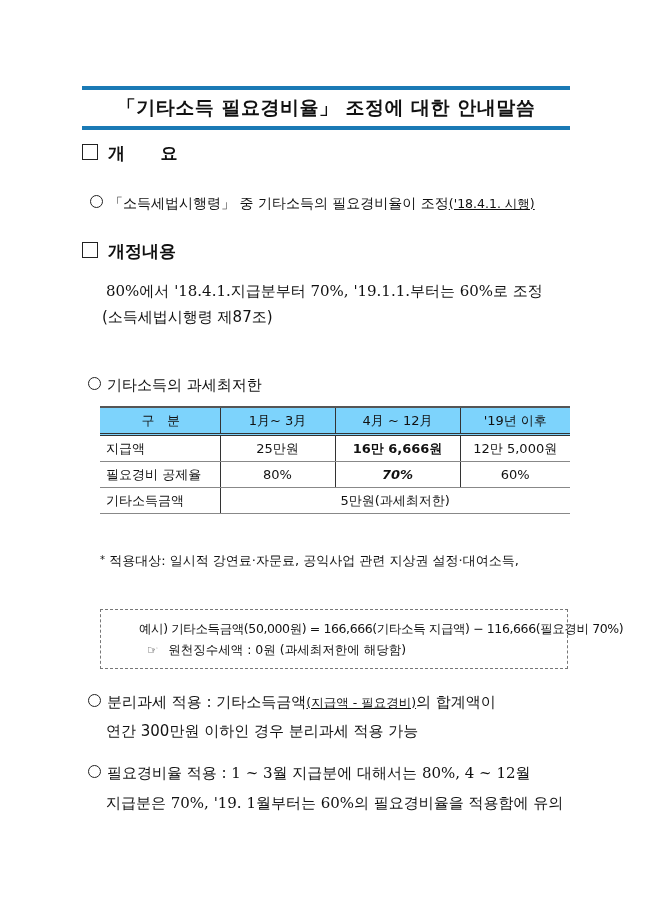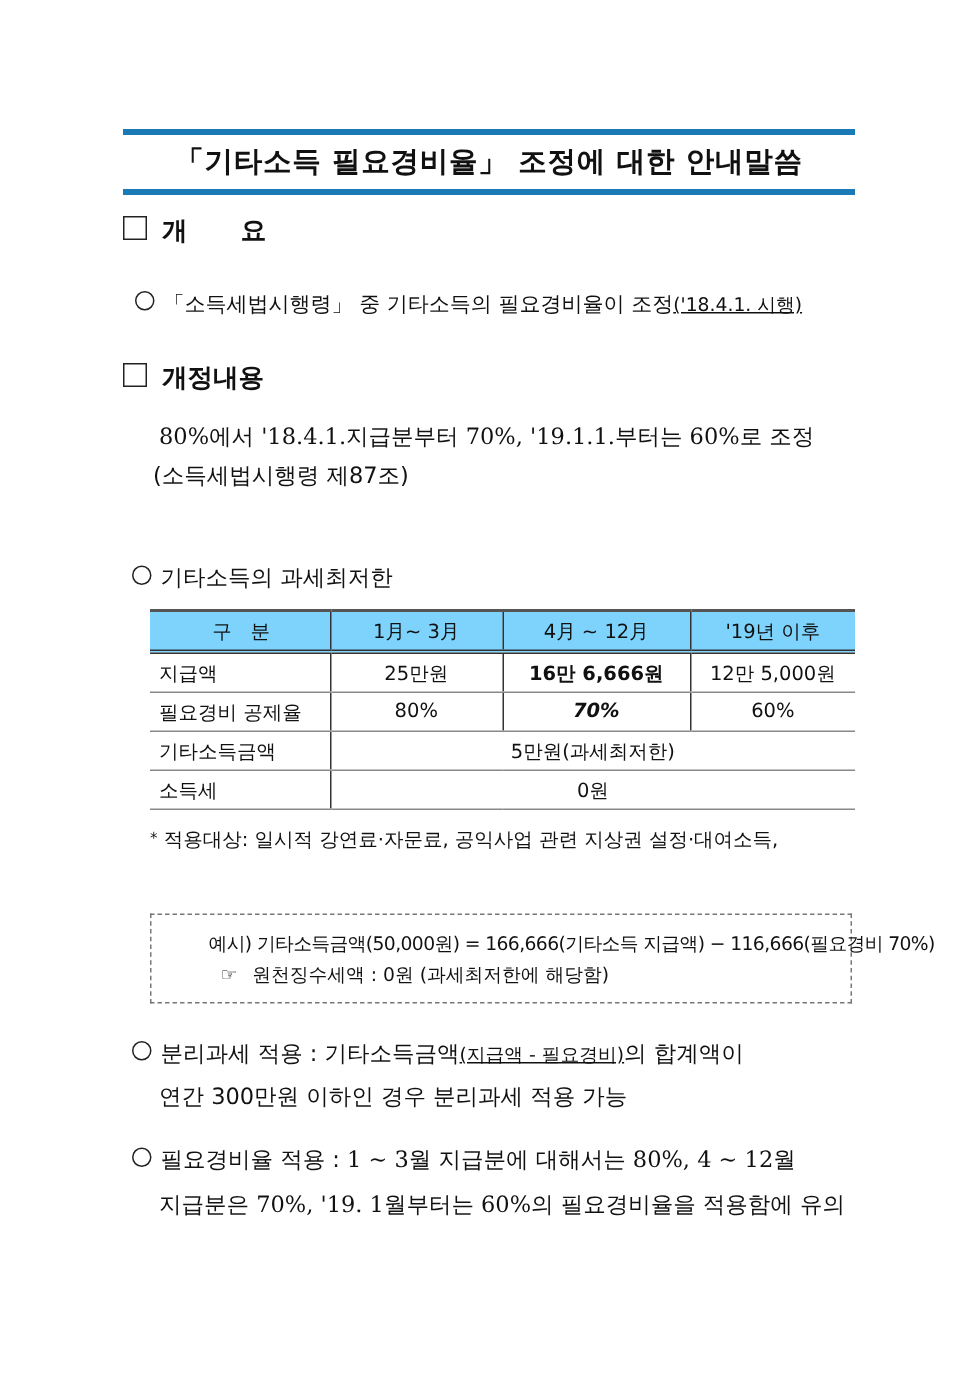--- a/index.html
+++ b/index.html
@@ -79,24 +79,20 @@
   <tr>
     <td>필요경비 공제율</td>
     <td>80%</td>
     <td style="font-weight:bold;font-style:italic;">70%</td>
     <td>60%</td>
   </tr>
   <tr>
     <td>기타소득금액</td>
     <td colspan="3">5만원(과세최저한)</td>
   </tr>
-  <tr>
-    <td>소득세</td>
-    <td colspan="3">0원</td>
-  </tr>
 </tbody>
   </table>
 
 <div class="note">
   <div>
     <span style="font-size:10px; vertical-align:2px;">*</span>
     <span>적용대상:</span>
     <span>일시적 강연료·자문료, 공익사업 관련 지상권 설정·대여소득,</span>
   </div>
 </div>

